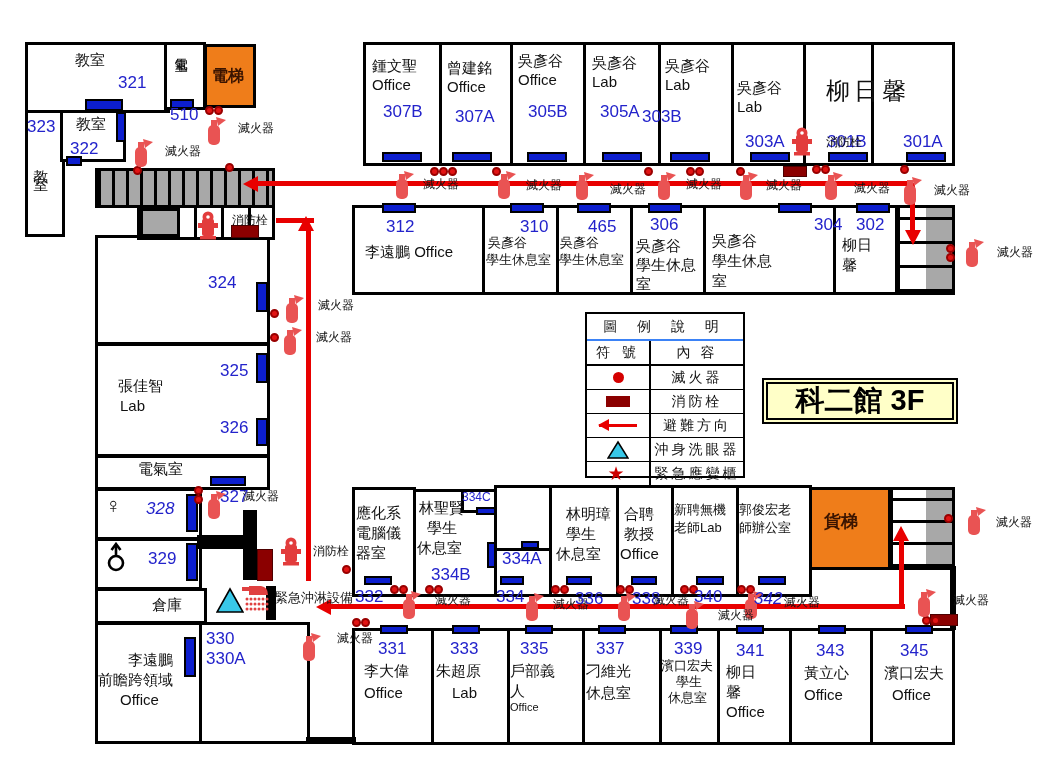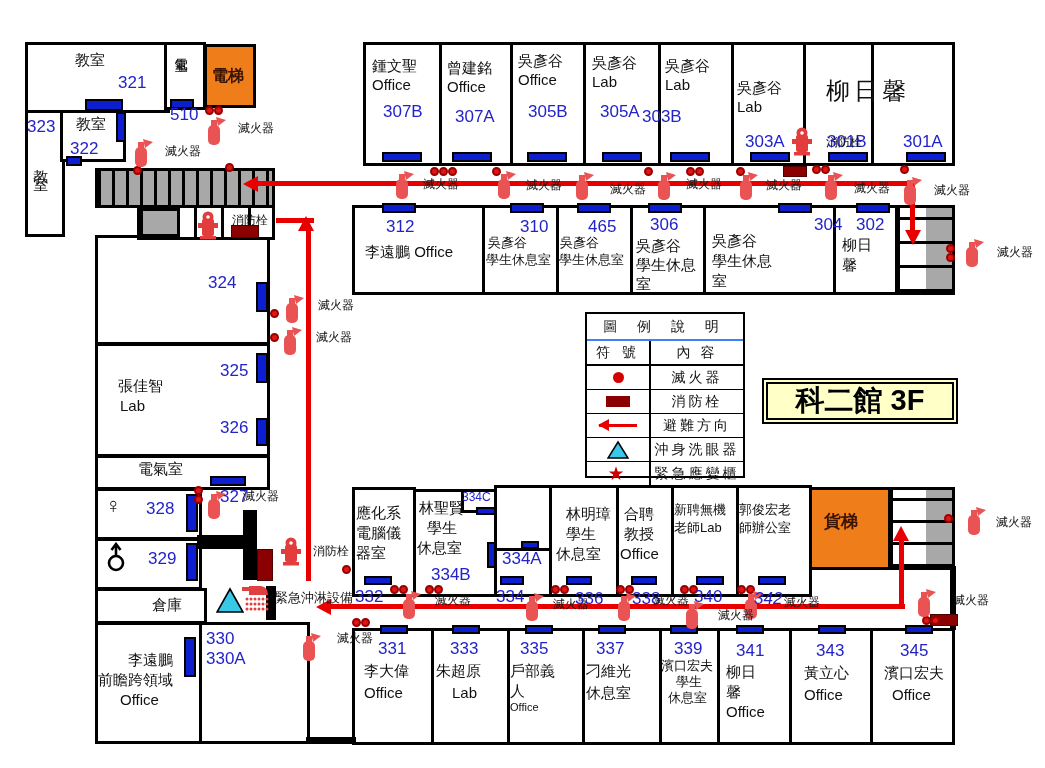--- a/index.html
+++ b/index.html
@@ -472,21 +472,21 @@
     <div class="t ext" style="left: 997px; top: 246px;">滅火器</div>
     <div class="t num" style="left: 208px; top: 274px;">324</div>
     <div class="t ext" style="left: 318px; top: 299px;">滅火器</div>
     <div class="t ext" style="left: 316px; top: 331px;">滅火器</div>
     <div class="t num" style="left: 220px; top: 362px;">325</div>
     <div class="t rm" style="left: 118px; top: 378px;">張佳智</div>
     <div class="t rm" style="left: 120px; top: 398px;">Lab</div>
     <div class="t num" style="left: 220px; top: 419px;">326</div>
     <div class="t rm" style="left: 138px; top: 461px;">電氣室</div>
     <div class="t sym" style="left: 105px; top: 494px;">♀</div>
-    <div class="t num" style="left: 146px; top: 500px;">328</div>
+    <div class="t num" style="left: 146px; top: 500px; font-style: italic;">328</div>
     <div class="t num" style="left: 148px; top: 550px;">329</div>
     <div class="t rm" style="left: 152px; top: 597px;">倉庫</div>
     <div class="t num" style="left: 220px; top: 488px;">327</div>
     <div class="t ext" style="left: 243px; top: 490px;">滅火器</div>
     <div class="t ext" style="left: 313px; top: 545px;">消防栓</div>
     <div class="t rm13" style="left: 275px; top: 591px;">緊急沖淋設備</div>
     <div class="t num" style="left: 206px; top: 630px;">330</div>
     <div class="t num" style="left: 206px; top: 650px;">330A</div>
     <div class="t rm" style="left: 128px; top: 652px;">李遠鵬</div>
     <div class="t rm" style="left: 98px; top: 672px;">前瞻跨領域</div>

